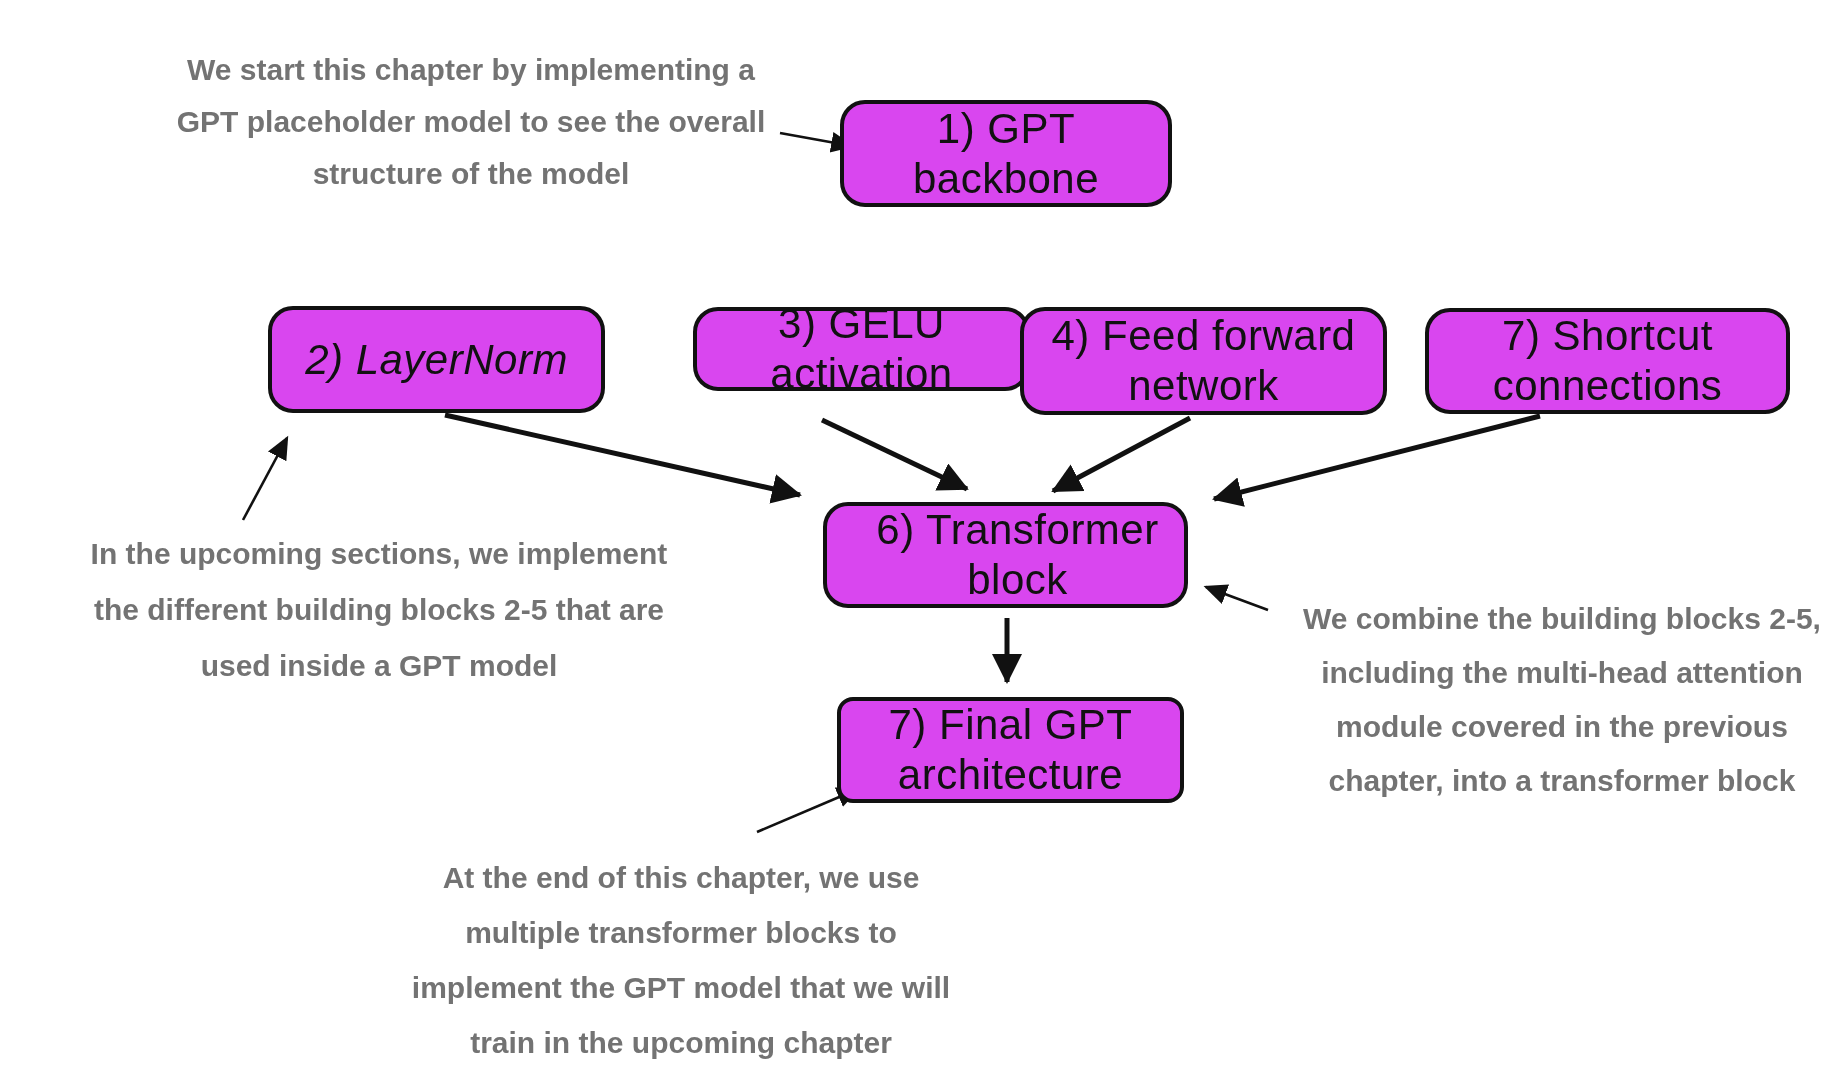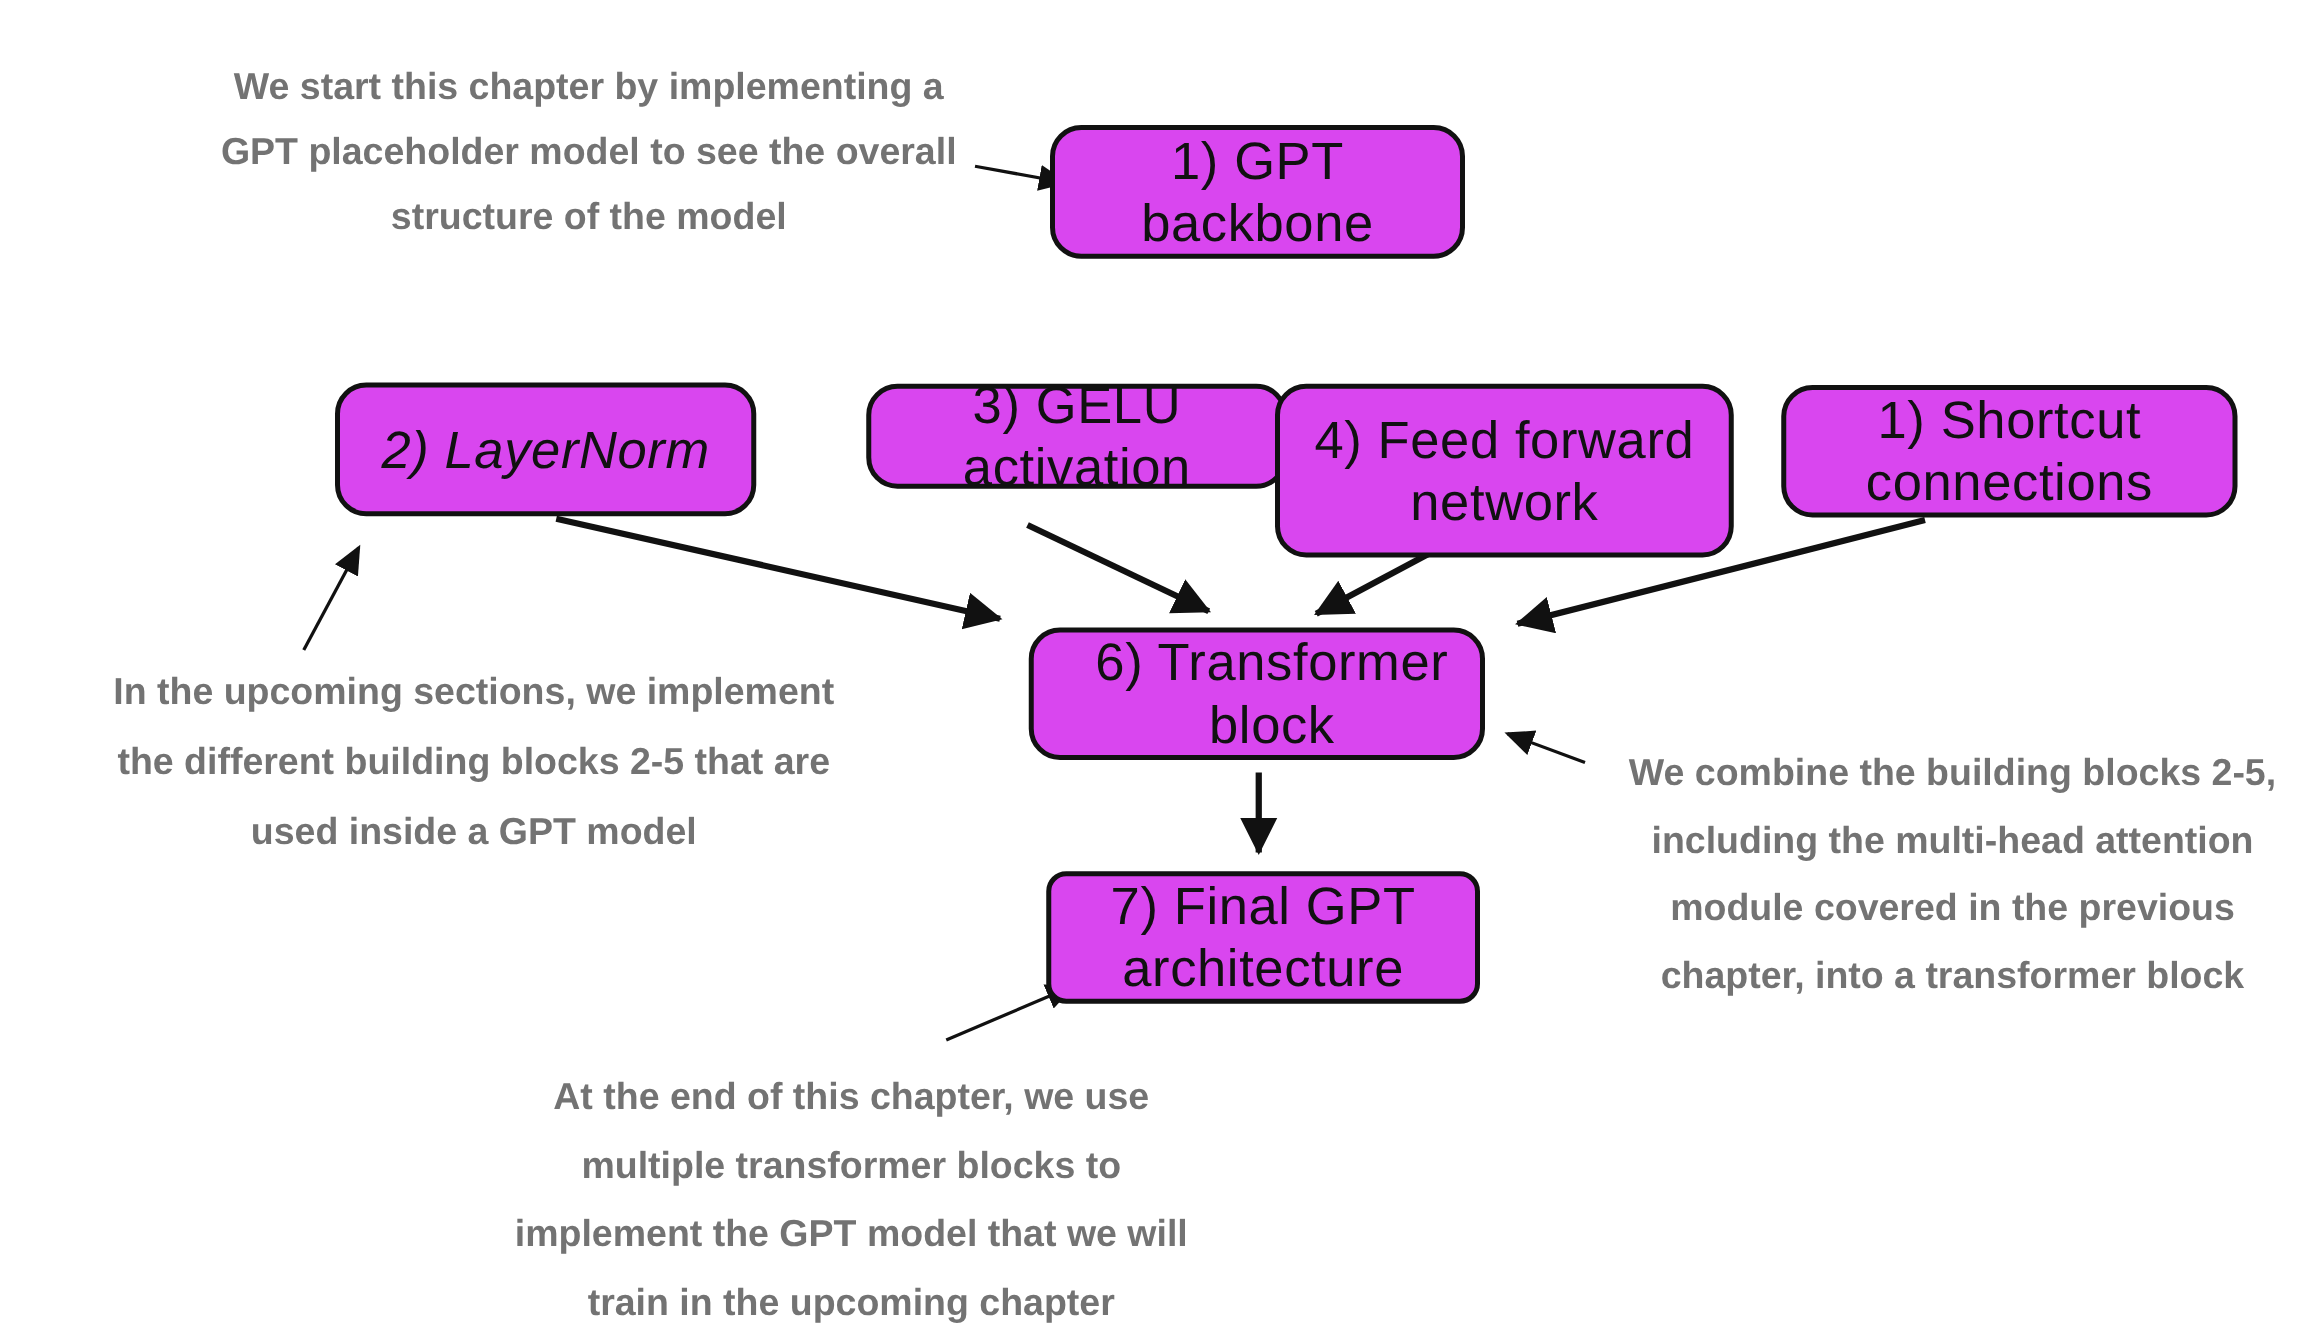--- a/index.html
+++ b/index.html
@@ -44,21 +44,21 @@
     font-size: 30px;
     line-height: 54px;
     text-align: center;
     white-space: pre-line;
     color: #737373;
   }
   
   #box1 { left: 840px;  top: 100px; width: 332px; height: 107px; }
   #box2 { left: 268px;  top: 306px; width: 337px; height: 107px; font-style: italic; }
   #box3 { left: 645px;  top: 307px; width: 337px; height: 84px; margin-left: 48px; }
-  #box4 { left: 1020px; top: 307px; width: 367px; height: 139px; }
+  #box4 { left: 1020px; top: 307px; width: 367px; height: 108px; }
   #box5 { left: 1425px; top: 308px; width: 365px; height: 106px; }
   #box6 { left: 823px;  top: 502px; width: 365px; height: 106px; padding-left: 24px; }
   #box7 { left: 837px;  top: 697px; width: 347px; height: 106px; border-radius: 16px; }
   
   #note1 { left: 141px;  top: 44px;  width: 660px; line-height: 52px; }
   #note2 { left: 59px;   top: 526px; width: 640px; line-height: 56px; }
   #note3 { left: 1272px; top: 592px; width: 580px; }
   #note4 { left: 396px;  top: 850px; width: 570px; line-height: 55px; }
 </style>
 </head>
@@ -88,21 +88,21 @@
     <line x1="757" y1="832" x2="858" y2="789" stroke="#111111" stroke-width="2.6" marker-end="url(#ah-thin)"></line>
   </svg>
 
   <div class="node" id="box1">1) GPT
 backbone</div>
   <div class="node" id="box2">2) LayerNorm</div>
   <div class="node" id="box3">3) GELU
 activation</div>
   <div class="node" id="box4">4) Feed forward
 network</div>
-  <div class="node" id="box5">1) Shortcut
+  <div class="node" id="box5">7) Shortcut
 connections</div>
   <div class="node" id="box6">6) Transformer
 block</div>
   <div class="node" id="box7">7) Final GPT
 architecture</div>
 
   <div class="note" id="note1">We start this chapter by implementing a
 GPT placeholder model to see the overall
 structure of the model</div>
   <div class="note" id="note2">In the upcoming sections, we implement

